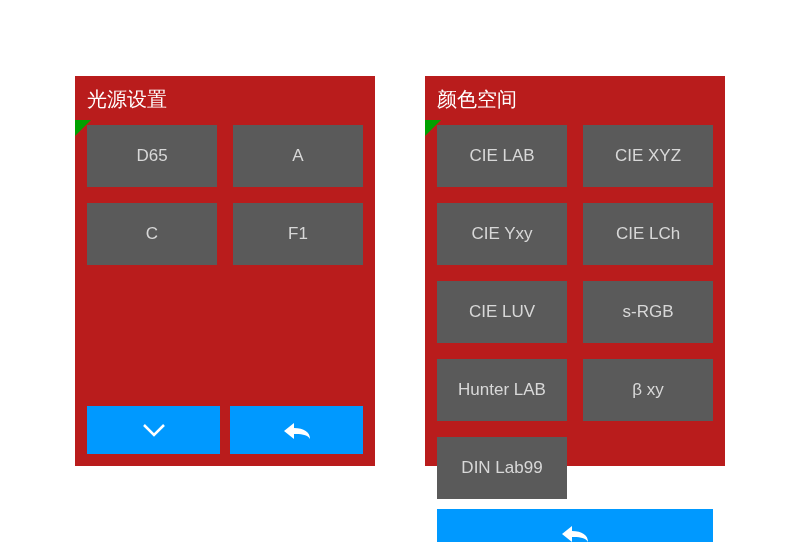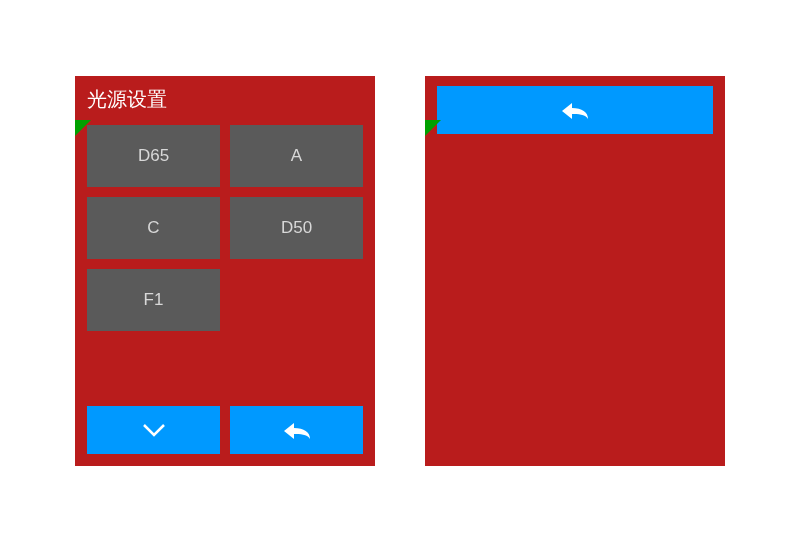--- a/index.html
+++ b/index.html
@@ -35,21 +35,21 @@
       height: 0;
       border-left: 16px solid #00a000;
       border-bottom: 16px solid transparent;
       z-index: 2;
     }
     .grid {
       flex: 1;
       display: grid;
       grid-template-columns: 1fr 1fr;
       grid-auto-rows: 62px;
-      gap: 10px;
+      gap: 16px;
       padding: 6px 12px 0 12px;
       align-content: start;
     }
     .cell {
       background: #5a5a5a;
       color: #d8d8d8;
       display: flex;
       justify-content: center;
       align-items: center;
       font-size: 17px;
@@ -77,39 +77,50 @@
 </head>
 <body>
 
 <div class="panel">
   <div class="panel-title">光源设置</div>
   <div class="corner-triangle"></div>
   <div class="grid">
     <div class="cell">D65</div>
     <div class="cell">A</div>
     <div class="cell">C</div>
-    <div class="cell">D50</div>
     <div class="cell">F1</div>
   </div>
   <div class="bottom-bar">
     <div class="bottom-btn">
       <svg width="28" height="18" viewBox="0 0 28 18">
         <polyline points="4,4 14,14 24,4" fill="none" stroke="#ffffff" stroke-width="2.5"></polyline>
       </svg>
     </div>
     <div class="bottom-btn">
       <svg width="34" height="22" viewBox="0 0 34 22">
         <path d="M4 12 L14 4 L14 9 C24 9 30 13 30 20 C27 15 20 15 14 15 L14 20 Z" fill="#ffffff"></path>
       </svg>
     </div>
   </div>
 </div>
 
 <div class="panel">
+  <div class="panel-title">颜色空间</div>
   <div class="corner-triangle"></div>
+  <div class="grid">
+    <div class="cell">CIE LAB</div>
+    <div class="cell">CIE XYZ</div>
+    <div class="cell">CIE Yxy</div>
+    <div class="cell">CIE LCh</div>
+    <div class="cell">CIE LUV</div>
+    <div class="cell">s-RGB</div>
+    <div class="cell">Hunter LAB</div>
+    <div class="cell">β xy</div>
+    <div class="cell">DIN Lab99</div>
+  </div>
   <div class="bottom-bar">
     <div class="bottom-btn full">
       <svg width="34" height="22" viewBox="0 0 34 22">
         <path d="M4 12 L14 4 L14 9 C24 9 30 13 30 20 C27 15 20 15 14 15 L14 20 Z" fill="#ffffff"></path>
       </svg>
     </div>
   </div>
 </div>
 
 </body></html>

